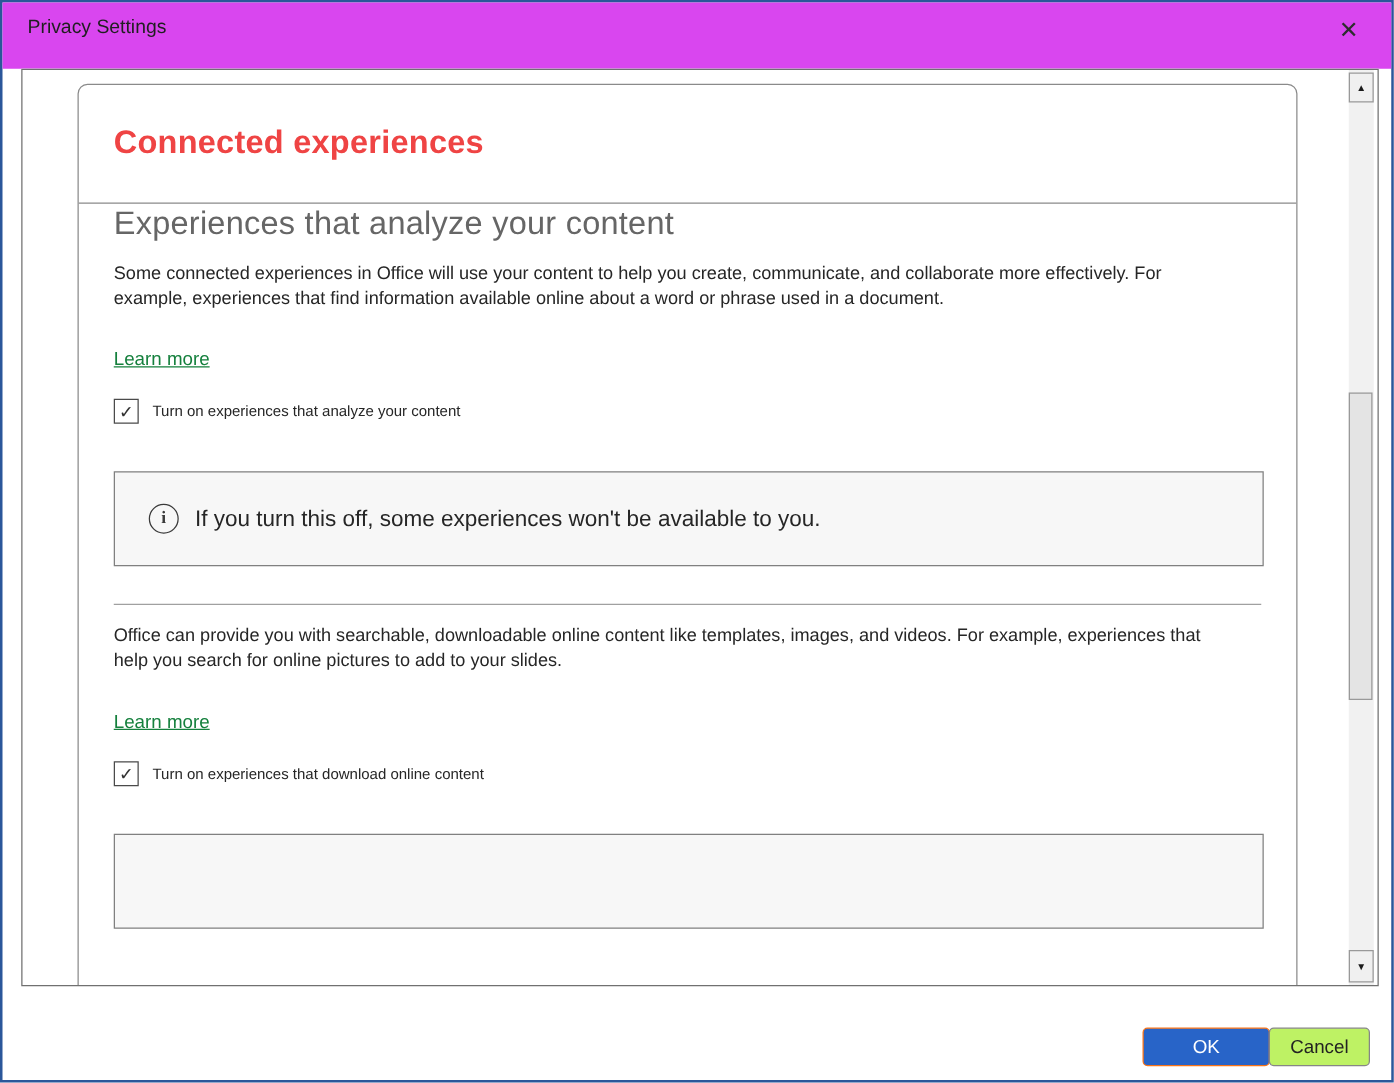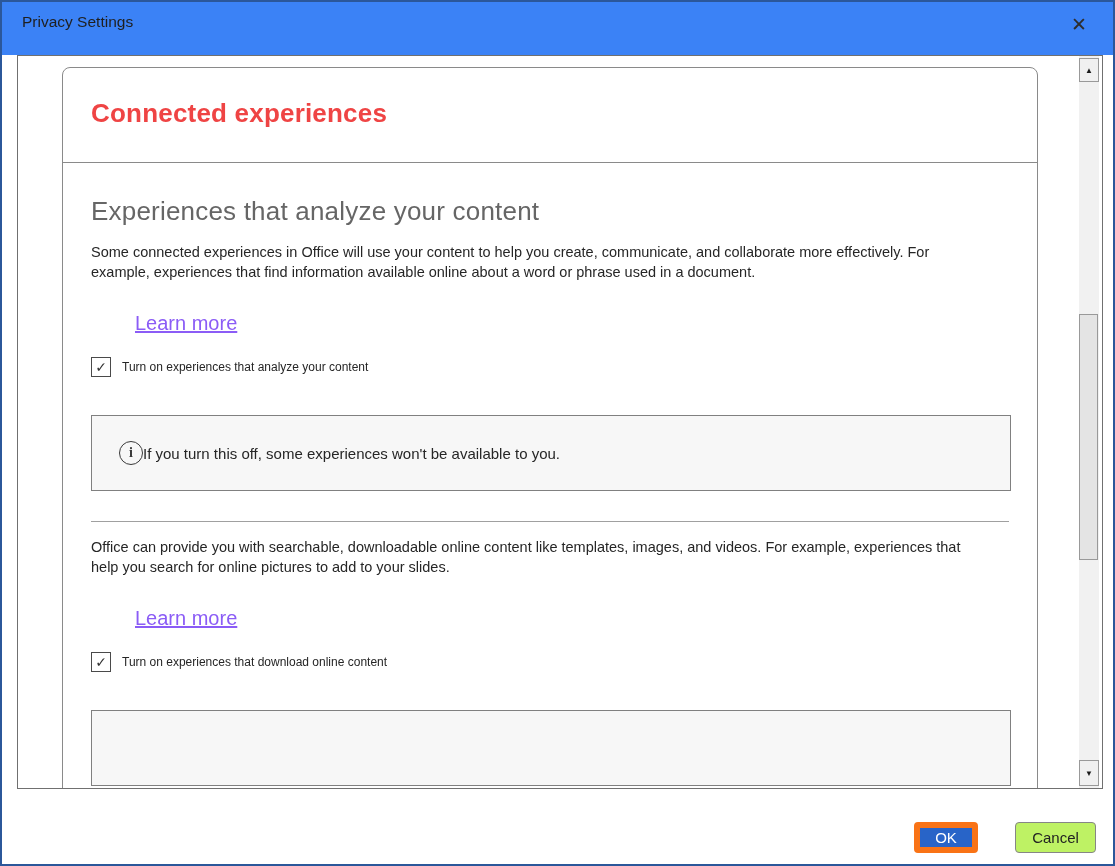--- a/index.html
+++ b/index.html
@@ -9,21 +9,21 @@
     background: #ffffff;
     border: 2px solid #2b579a;
     position: relative;
     overflow: hidden;
     color: #262626;
   }
 
   
   .titlebar {
     position: absolute; top: 0; left: 0; right: 0; height: 53px;
-    background: #3b82f6;
+    background: #d946ef;
   }
   .dialog-title {
     position: absolute; left: 20px; top: 11px;
     font-size: 15.5px; color: #1f1f1f; font-weight: 400;
   }
   .close-btn {
     position: absolute; right: 20px; top: 8px;
     width: 28px; height: 28px;
     display: flex; align-items: center; justify-content: center;
     font-size: 19px; font-weight: 300; color: #2d2d2d;
@@ -53,34 +53,33 @@
     border-bottom: 1px solid #8a8a8a;
   }
   .card-title {
     font-size: 26px; font-weight: 700; color: #ef4444;
     letter-spacing: 0.2px;
   }
   .card-body { padding: 0 28px; }
 
   .section-heading {
     font-size: 26px; font-weight: 300; color: #666666;
-    margin-top: 33px; letter-spacing: 0.2px;
+    letter-spacing: 0.2px;
   }
   .section-desc {
     margin-top: 15px;
     font-size: 14.5px; line-height: 20px; color: #262626;
     max-width: 898px;
   }
   .learn-more {
     display: inline-block;
     margin-top: 30px;
-    font-size: 20px; color: #8b5cf6;
+    font-size: 15px; color: #15803d;
     text-decoration: underline;
     cursor: pointer;
-    margin-left: 44px;
   }
   .checkbox-row {
     margin-top: 22px;
     display: flex; align-items: center;
   }
   .checkbox {
     width: 20px; height: 20px;
     border: 1px solid #4a4a4a;
     background: #ffffff;
     display: inline-flex; align-items: center; justify-content: center;
@@ -102,21 +101,22 @@
   .info-icon {
     width: 24px; height: 24px;
     border: 1.6px solid #3a3a3a;
     border-radius: 50%;
     display: inline-flex; align-items: center; justify-content: center;
     font-size: 14px; font-weight: 700; color: #3a3a3a;
     font-family: "Liberation Serif", "DejaVu Serif", serif;
     flex: 0 0 auto;
   }
   .info-text {
-    font-size: 15px; color: #262626;
+    margin-left: 13px;
+    font-size: 18px; color: #262626;
   }
   .section-divider {
     border: none;
     border-top: 1px solid #a0a0a0;
     margin-top: 30px;
   }
 
   
   .scrollbar {
     position: absolute; top: 0; bottom: 0; right: 3px; width: 20px;
@@ -138,22 +138,22 @@
   }
 
   
   .btn {
     position: absolute; top: 820px; height: 31px;
     display: flex; align-items: center; justify-content: center;
     font-size: 15px; border-radius: 4px; cursor: pointer;
     font-family: inherit;
   }
   .btn-ok {
-    left: 912px; width: 64px;
-    background: #2864c8; color: #ffffff; border: 6px solid #f97316;
+    left: 912px; width: 102px;
+    background: #2864c8; color: #ffffff; border: 1px solid #f97316;
   }
   .btn-cancel {
     left: 1013px; width: 81px;
     background: #bef264; color: #222222; border: 1px solid #868686;
   }
 </style>
 </head>
 <body>
 
 <div class="titlebar">

